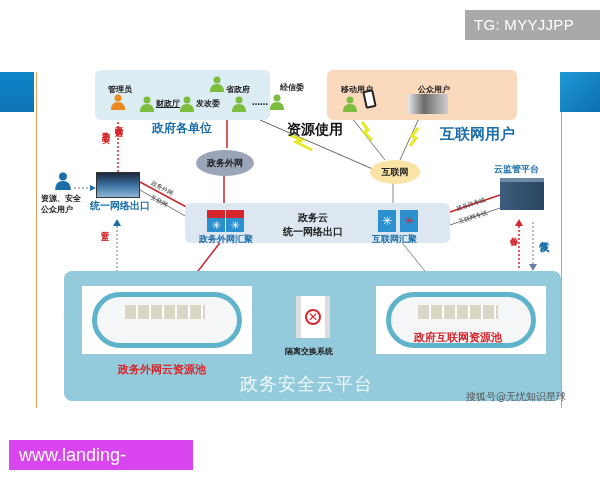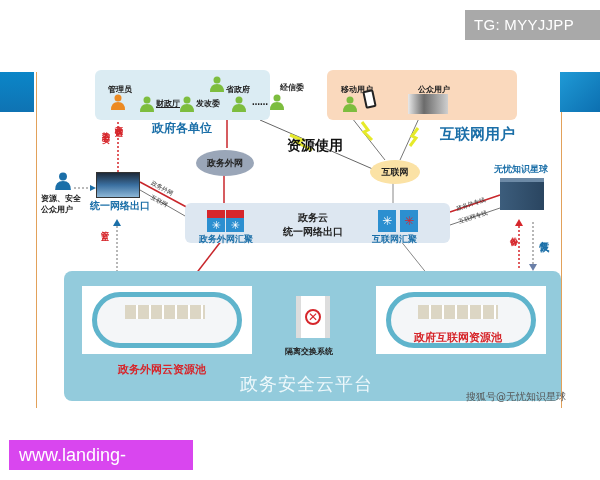--- a/index.html
+++ b/index.html
@@ -132,21 +132,21 @@
 <div class="abs label" style="left:341px;top:84px;">移动用户</div>
 <svg class="abs person" style="left:343px;top:96px" viewBox="0 0 14 16">
   <circle cx="7" cy="4" r="3.5" fill="#7dbd3e"></circle>
     <path d="M0 16 Q0 8 7 8 Q14 8 14 16Z" fill="#7dbd3e"></path>
 </svg>
 <div class="abs" style="left:364px;top:90px;width:11px;height:18px;border:2px solid #222;border-radius:2px;background:#fff;transform:rotate(-12deg);"></div>
 <div class="abs label" style="left:418px;top:84px;">公众用户</div>
 <div class="abs" style="left:408px;top:94px;width:40px;height:20px;background:linear-gradient(90deg,#e8e8e8,#6b6b6b 40%,#cfcfcf);"></div>
 <div class="abs label-blue" style="left:440px;top:125px;font-size:15px;">互联网用户</div>
 
-<div class="abs" style="left:287px;top:121px;font-size:14px;font-weight:bold;color:#111;margin-top:16px;">资源使用</div>
+<div class="abs" style="left:287px;top:121px;font-size:14px;font-weight:bold;color:#111;">资源使用</div>
 
 <div class="abs cloud-small" style="left:196px;top:150px;width:58px;height:26px;background:#9aa6b8;">政务外网</div>
 <div class="abs cloud-small" style="left:370px;top:160px;width:50px;height:24px;background:#fbe2a5;">互联网</div>
 
 <svg class="abs" style="left:55px;top:172px" width="16" height="18" viewBox="0 0 14 16">
   <circle cx="7" cy="4" r="3.5" fill="#1b6fa8"></circle>
     <path d="M0 16 Q0 8 7 8 Q14 8 14 16Z" fill="#1b6fa8"></path>
 </svg>
 <div class="abs label" style="left:41px;top:193px;font-size:8px;">资源、安全</div>
 <div class="abs label" style="left:41px;top:204px;font-size:8px;">公众用户</div>
@@ -175,21 +175,21 @@
 <svg class="abs switch" style="left:378px;top:210px" viewBox="0 0 18 22">
   <rect x="0" y="0" width="18" height="22" fill="#2c8fd0"></rect>
     <text x="9" y="15" font-size="12" text-anchor="middle" fill="#fff">✳</text>
 </svg>
 <svg class="abs switch" style="left:400px;top:210px" viewBox="0 0 18 22">
   <rect x="0" y="0" width="18" height="22" fill="#2c8fd0"></rect>
     <text x="9" y="15" font-size="12" text-anchor="middle" fill="#d6262b">✳</text>
 </svg>
 <div class="abs label-blue" style="left:372px;top:233px;font-size:9px;">互联网汇聚</div>
 
-<div class="abs label-blue" style="left:494px;top:163px;font-size:9px;">无忧知识星球</div>
+<div class="abs label-blue" style="left:494px;top:163px;font-size:9px;">云监管平台</div>
 <div class="abs" style="left:500px;top:178px;width:44px;height:32px;background:linear-gradient(90deg,#3c5d7c,#2a4560);border-top:4px solid #6d8aa6;"></div>
 <div class="abs" style="left:456px;top:200px;font-size:6px;color:#333;transform:rotate(-18deg);">政务外专线</div>
 <div class="abs" style="left:458px;top:213px;font-size:6px;color:#333;transform:rotate(-18deg);">互联网专线</div>
 <div class="abs vtext label-red" style="left:507px;top:232px;">备份</div>
 <div class="abs vtext label-blue" style="left:537px;top:234px;font-size:10px;">恢复</div>
 
 <div class="abs platform"></div>
 <div class="abs pool-box" style="left:82px;top:286px;width:170px;height:68px;"></div>
 <div class="abs" style="left:92px;top:292px;width:150px;height:56px;border:5px solid #5fb4cc;border-radius:30px;background:#f4f6f8;"></div>
 <div class="abs" style="left:125px;top:305px;width:80px;height:14px;background:repeating-linear-gradient(90deg,#dcd6c4 0 11px,#fff 11px 13px);"></div>

